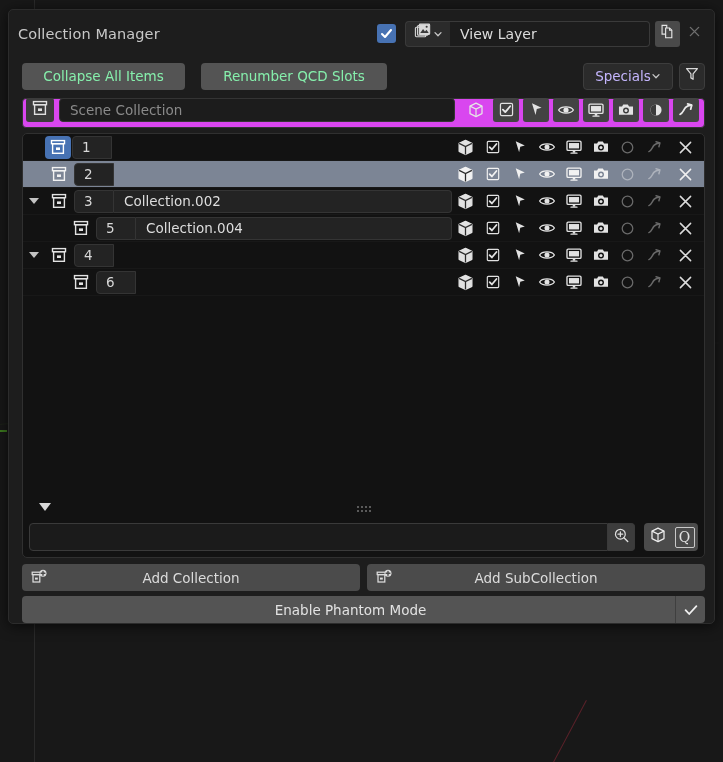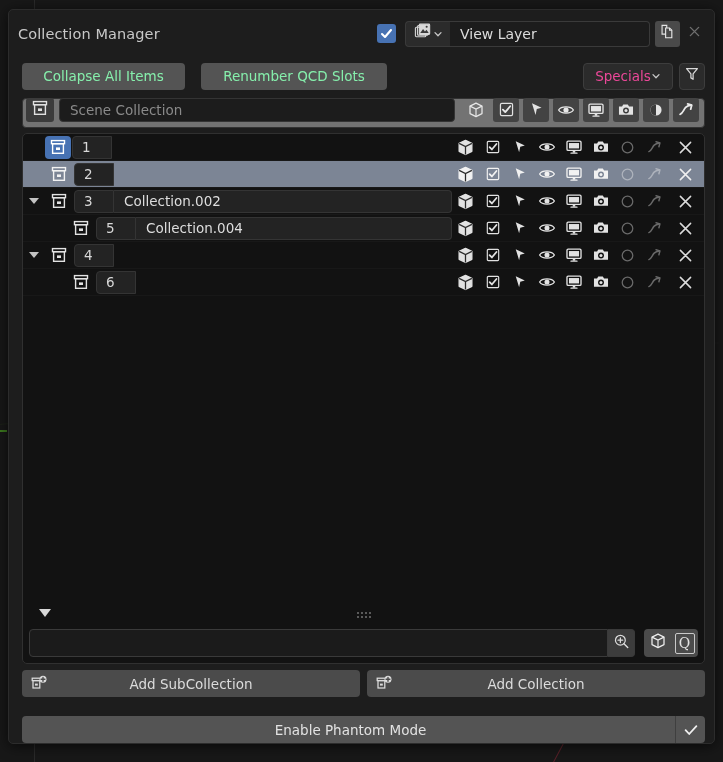--- a/index.html
+++ b/index.html
@@ -74,21 +74,21 @@
   #origin-cross-h, #origin-cross-v {
     position: absolute; background: #33302b;
   }
   #origin-cross-h { left: 190px; top: 381px; width: 52px; height: 1px; }
   #origin-cross-v { left: 215px; top: 356px; width: 1px; height: 52px; }
 
   
   #cm-panel {
     position: absolute;
     left: 8px; top: 9px;
-    width: 707px; height: 735px;
+    width: 707px; height: 615px;
     background: #1d1d1d;
     border: 1px solid #2c2c2c;
     border-radius: 5px;
     box-shadow: 0 2px 14px rgba(0,0,0,.65);
     display: flex;
     flex-direction: column;
     padding: 0;
   }
 
   
@@ -171,37 +171,37 @@
   }
   #collapse-btn { width: 163px; }
   #renumber-btn { width: 186px; margin-left: 16px; }
   #toolbar-spacer { flex: 1 1 auto; }
   #specials-btn {
     height: 27px; width: 90px;
     background: #2b2b2b;
     border: 1px solid #3d3d3d;
     border-radius: 4px;
     display: flex; align-items: center; justify-content: center;
-    color: #ec4899;
+    color: #c4b5fd;
     font-size: 13.5px;
   }
   #filter-btn {
     height: 27px; width: 26px;
     margin-left: 6px;
     background: #2b2b2b;
     border: 1px solid #3d3d3d;
     border-radius: 4px;
     display: flex; align-items: center; justify-content: center;
   }
 
   
   #scene-row {
     margin: 3px 9px 0 13px;
     height: 30px;
-    background: #737373;
+    background: #d946ef;
     border: 1px solid #333;
     border-radius: 4px;
     display: flex; align-items: center;
     padding: 0 3px 7px 3px;
     flex: 0 0 auto;
   }
   #scene-icon-btn {
     width: 28px; height: 24px;
     background: #3b3b3b;
     border-radius: 3px;
@@ -420,21 +420,21 @@
   }
   .add-btn .ic {
     position: absolute; left: 8px; top: 0; bottom: 0;
     display: flex; align-items: center;
   }
   .add-btn .lbl {
     flex: 1 1 auto;
     text-align: center;
   }
   #phantom-btn {
-    margin: 19px 9px 0 13px;
+    margin: 5px 9px 0 13px;
     height: 27px;
     background: #545454;
     border-radius: 4px;
     display: flex; align-items: center;
     position: relative;
     color: #e2e2e2;
     font-size: 13.5px;
     flex: 0 0 auto;
   }
   #phantom-label {
@@ -1076,33 +1076,33 @@
     <div class="add-btn">
       <span class="ic">
         <svg width="18" height="18" viewBox="0 0 18 18" aria-hidden="true">
           <rect x="2.2" y="3.2" width="8.4" height="2.4" fill="none" stroke="#dcdcdc" stroke-width="1.25"></rect>
           <rect x="3.0" y="5.6" width="6.8" height="7.4" fill="none" stroke="#dcdcdc" stroke-width="1.25"></rect>
           <rect x="5.0" y="8.6" width="2.8" height="2.0" fill="#dcdcdc"></rect>
           <circle cx="13.0" cy="4.3" r="3.5" fill="#dcdcdc"></circle>
           <path d="M13.0 2.4 v3.8 M11.1 4.3 h3.8" stroke="#4b4b4b" stroke-width="1.4" stroke-linecap="round"></path>
         </svg>
       </span>
-      <span class="lbl">Add SubCollection</span>
+      <span class="lbl">Add Collection</span>
     </div>
     <div class="add-btn">
       <span class="ic">
         <svg width="18" height="18" viewBox="0 0 18 18" aria-hidden="true">
           <rect x="2.2" y="3.2" width="8.4" height="2.4" fill="none" stroke="#dcdcdc" stroke-width="1.25"></rect>
           <rect x="3.0" y="5.6" width="6.8" height="7.4" fill="none" stroke="#dcdcdc" stroke-width="1.25"></rect>
           <rect x="5.0" y="8.6" width="2.8" height="2.0" fill="#dcdcdc"></rect>
           <circle cx="13.0" cy="4.3" r="3.5" fill="#dcdcdc"></circle>
           <path d="M13.0 2.4 v3.8 M11.1 4.3 h3.8" stroke="#4b4b4b" stroke-width="1.4" stroke-linecap="round"></path>
         </svg>
       </span>
-      <span class="lbl">Add Collection</span>
+      <span class="lbl">Add SubCollection</span>
     </div>
   </div>
 
   <div id="phantom-btn">
     <span id="phantom-label">Enable Phantom Mode</span>
     <span id="phantom-check">
       <svg width="16" height="16" viewBox="0 0 16 16" aria-hidden="true">
         <path d="M2.6 8.2 L6.2 12.0 L13.4 4.2" stroke="#f0f0f0" stroke-width="1.8" fill="none" stroke-linecap="round" stroke-linejoin="round"></path>
       </svg>
     </span>

